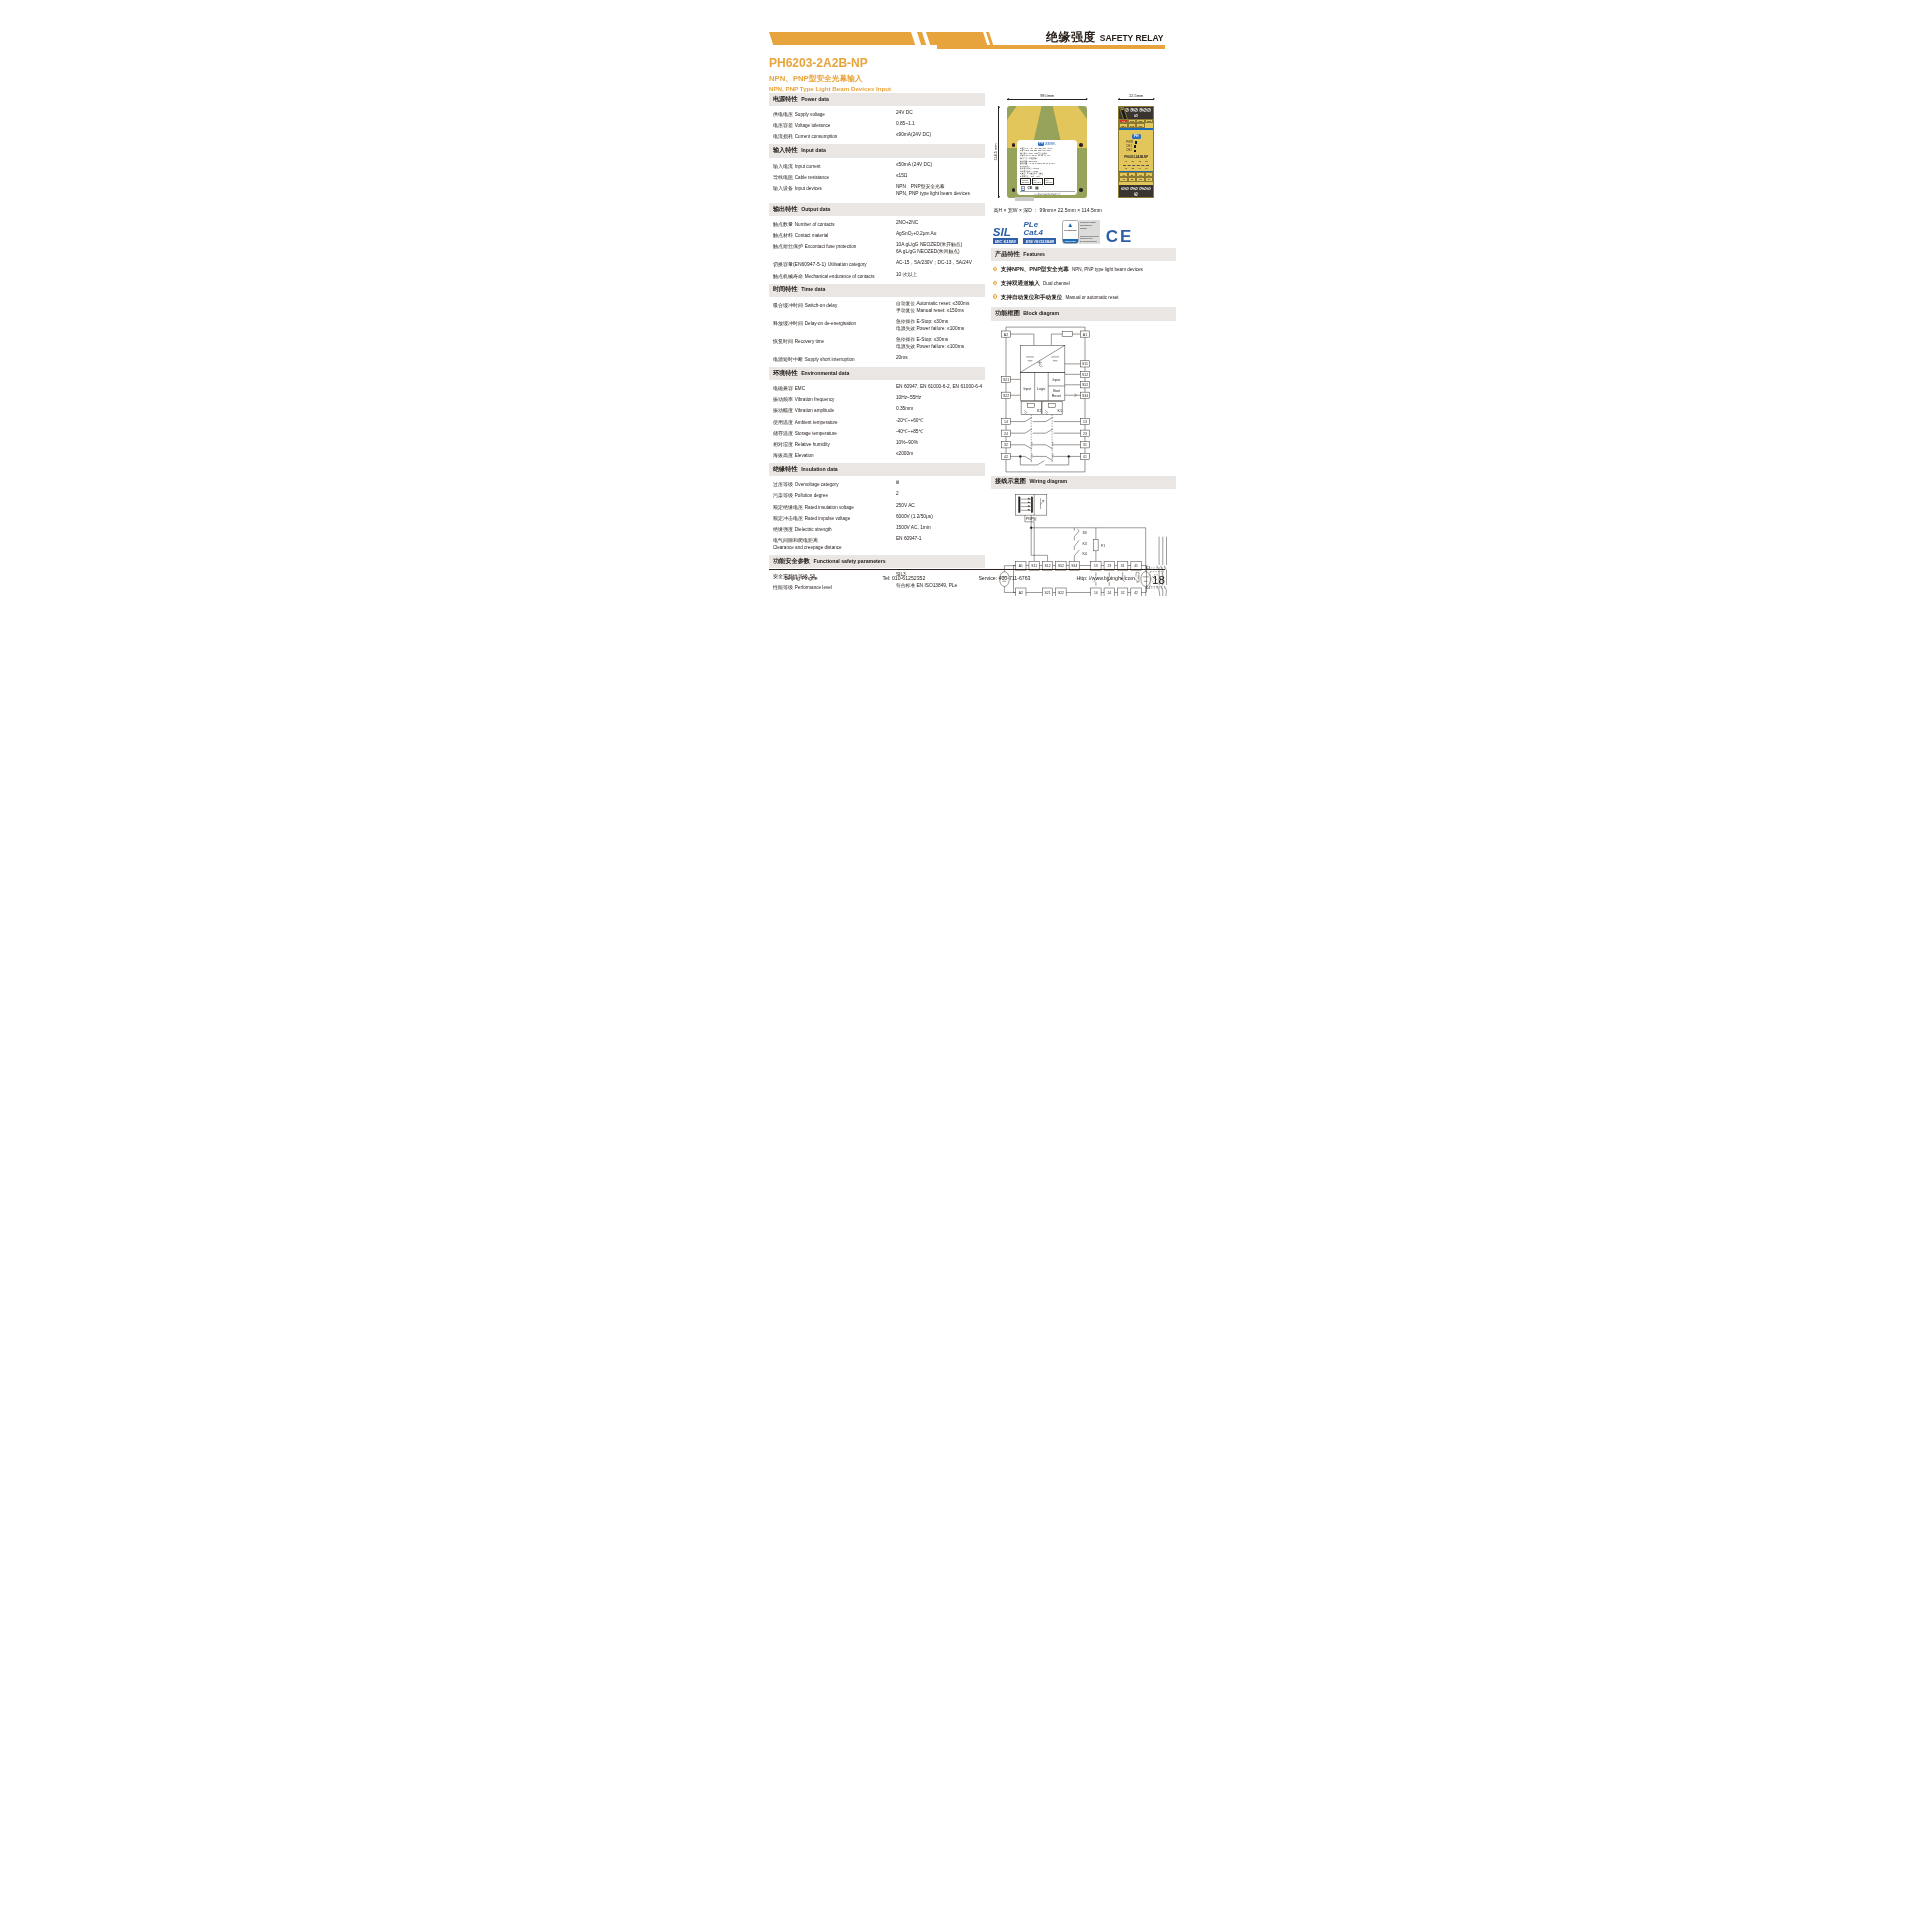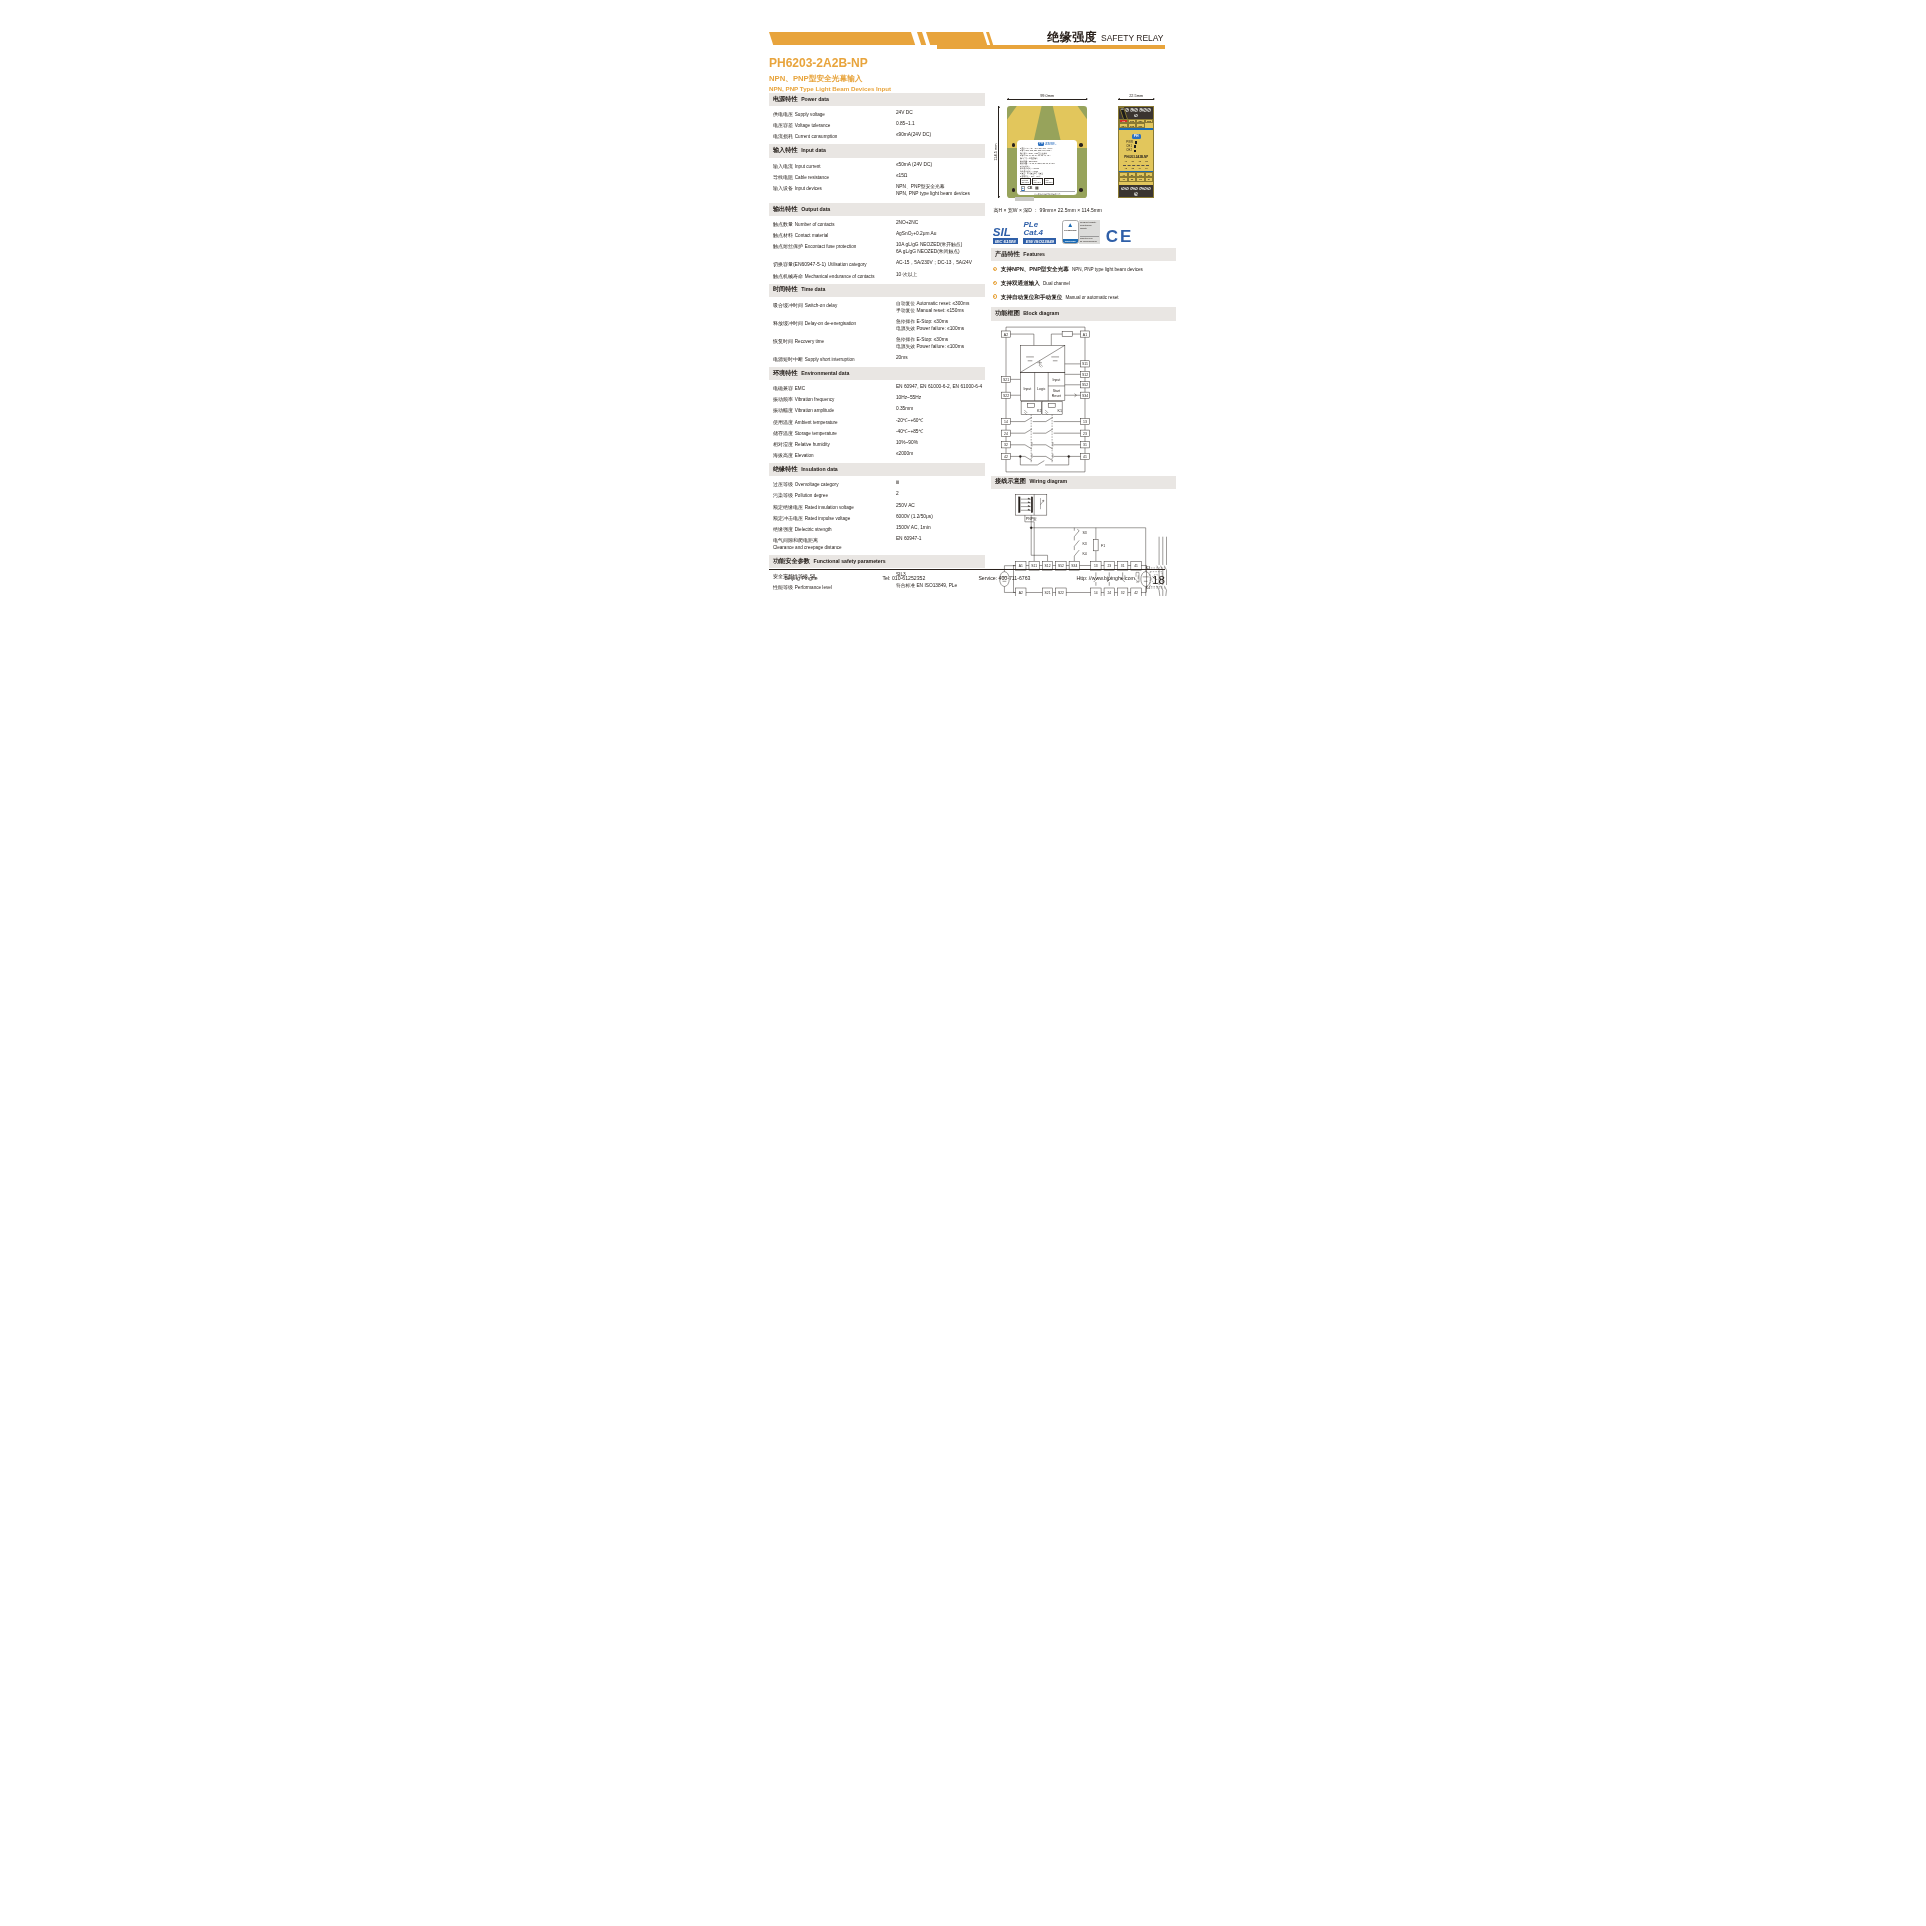--- a/index.html
+++ b/index.html
@@ -10,21 +10,21 @@
   
   .banner { position:absolute; top:32px; left:27px; right:19px; height:17px; }
   .blk { position:absolute; top:0; height:13px; background:#E8A43C; transform:skewX(18deg); transform-origin:top left; }
   .blk1 { left:0;   width:142px; }
   .blk2 { left:148px; width:5.4px; }
   .blk3 { left:157px; width:57px; }
   .blk4 { left:217px; width:2.7px; }
   .banner-strip { position:absolute; left:168px; right:0; top:13px; height:3.9px; background:#E8A43C; }
   .banner-title { position:absolute; right:1.5px; top:-3.1px; white-space:nowrap; }
   .bt-zh { font-size:12px; font-weight:bold; color:#2A211C; letter-spacing:0.4px; }
-  .bt-en { font-size:8.5px; font-weight:normal; color:#2A211C; margin-left:2.3px; }
+  .bt-en { font-size:8.5px; font-weight:bold; color:#2A211C; margin-left:2.3px; }
 
   
   .title-block { position:absolute; top:56px; left:27px; }
   .model { font-size:12px; font-weight:bold; color:#E8A43C; margin:0; }
   .sub-zh { font-size:7.7px; font-weight:bold; color:#E8A43C; margin:3.9px 0 0 0; }
   .sub-en { font-size:6.2px; color:#E8A43C; margin:1.5px 0 0 0; }
 
   
   .columns { position:absolute; top:93px; left:27px; right:7.7px; display:flex; gap:6.2px; }
   .col-left { width:216px; flex:0 0 216px; }

